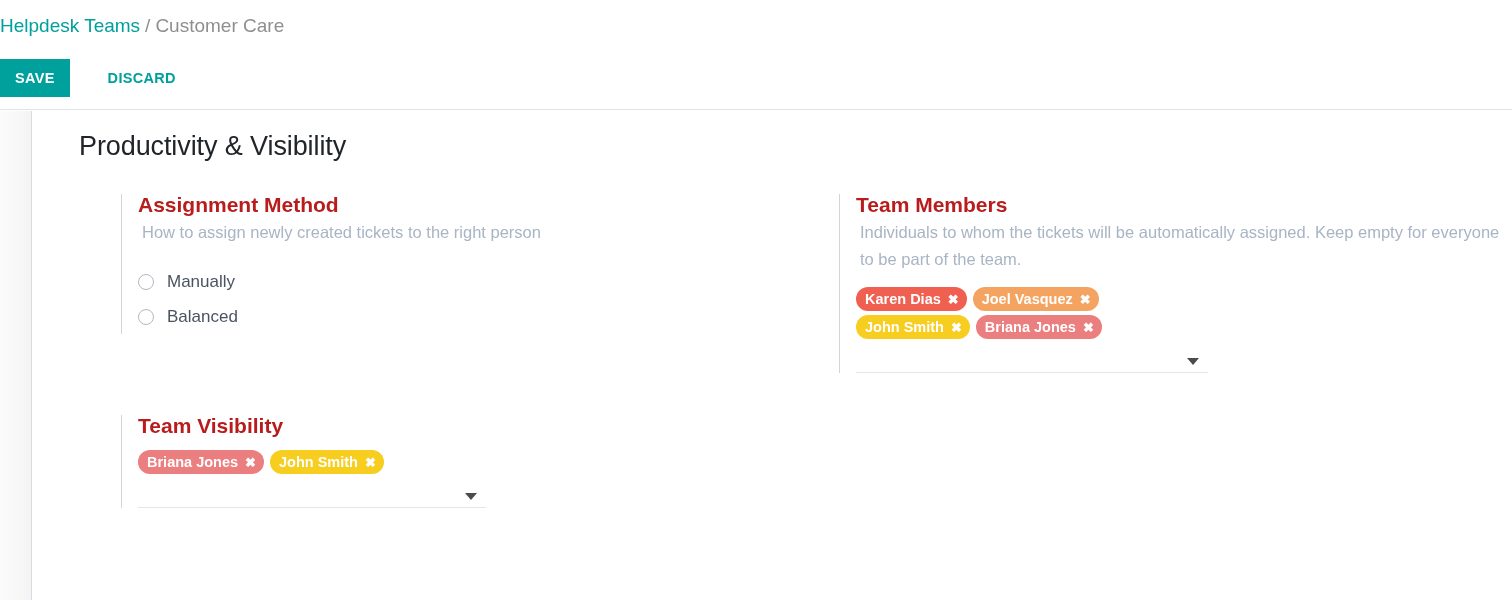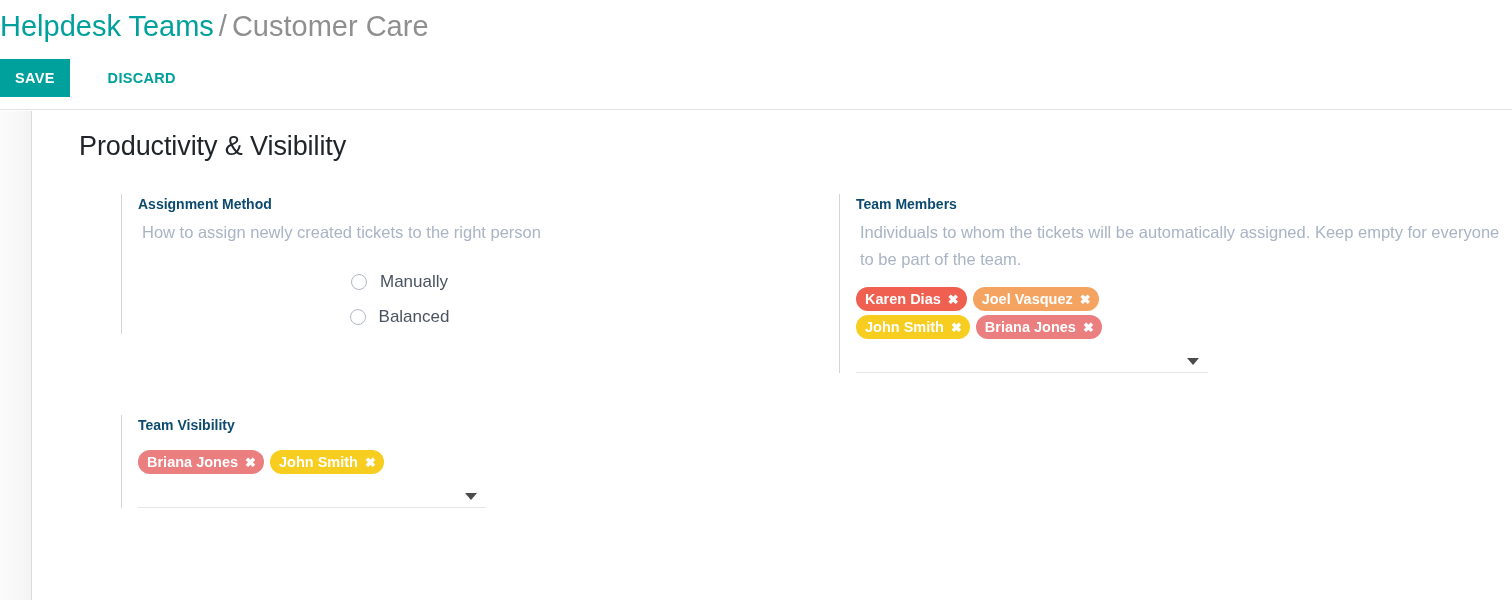--- a/index.html
+++ b/index.html
@@ -14,21 +14,21 @@
   
   .control-panel {
     position: absolute;
     left: 0; top: 0; width: 1512px; height: 110px;
     background: #ffffff;
     border-bottom: 1px solid #e0e2e5;
   }
   .breadcrumb {
     position: absolute;
     left: 0; top: 11px;
-    font-size: 29px;
+    font-size: 19px;
     line-height: 30px;
     white-space: nowrap;
   }
   .bc-root {
     color: #00a09d;
     font-weight: 400;
   }
   .bc-sep {
     color: #8f8f8f;
     font-weight: 400;
@@ -110,44 +110,43 @@
   .group {
     position: absolute;
     border-left: 1px solid #d2d4d6;
     padding-left: 16px;
   }
   .group-assignment { left: 88px;  top: 83px;  width: 540px; }
   .group-members    { left: 806px; top: 83px;  width: 672px; }
   .group-visibility { left: 88px;  top: 304px; width: 540px; }
 
   .field-label {
-    font-size: 14px;
-    font-weight: bold;
-    color: #0c4a6e;
+    font-size: 21px;
+    font-weight: bold;
+    color: #b91c1c;
     line-height: 21px;
     margin: 0 0 4px 0;
   }
   .field-help {
     font-size: 16.5px;
     font-weight: 400;
     color: #a9b4c4;
     line-height: 27px;
     margin: 4px;
   }
 
   
   .radio-list {
     margin-top: 18px;
   }
   .radio-row {
     display: flex;
     align-items: center;
     height: 35px;
     cursor: pointer;
-    justify-content: center;
   }
   .radio-mark {
     width: 16px; height: 16px;
     border-radius: 50%;
     border: 1.6px solid #b3b9c2;
     background: #ffffff;
     flex: 0 0 auto;
     margin-right: 13px;
     position: relative;
   }

